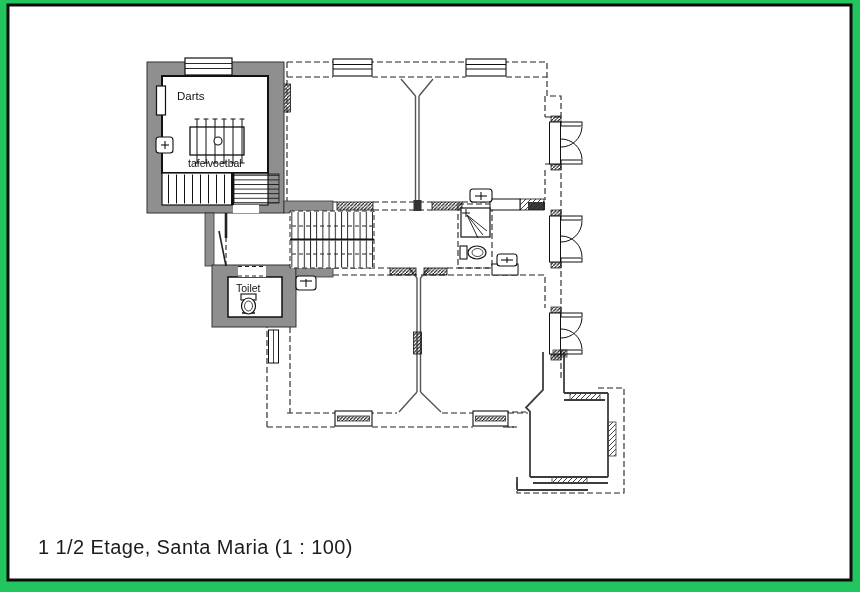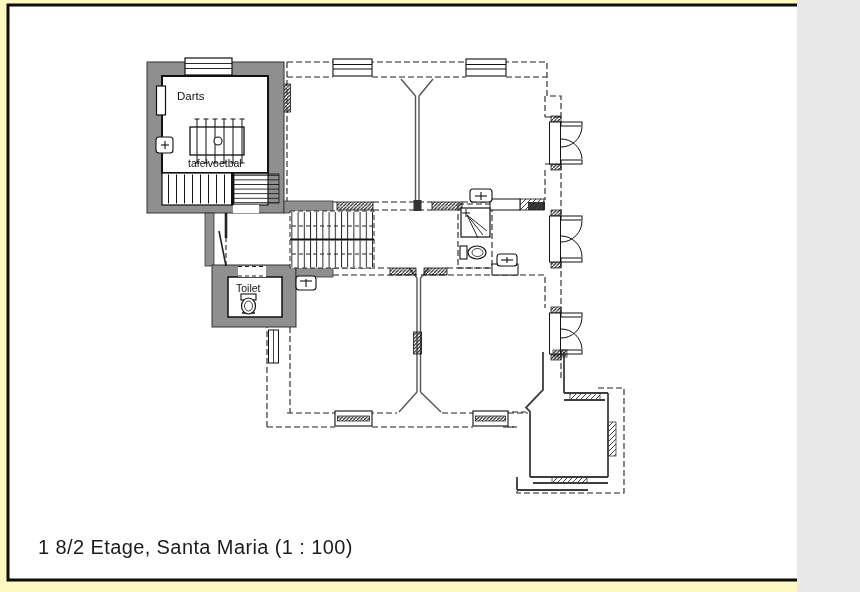--- a/index.html
+++ b/index.html
@@ -1,17 +1,17 @@
 <!DOCTYPE html>
 <html><head>
 <meta charset="utf-8">
 <style>
   html,body{margin:0;padding:0;background:#e8e8e8;}
   .page{
-    width:797px;height:592px;position:relative;background:#fef9c3;
+    width:860px;height:592px;position:relative;background:#22c55e;
     font-family:"Liberation Sans", sans-serif;overflow:hidden;text-align:center;
   }
   .page svg{position:absolute;left:0;top:0;}
   .caption{
     position:absolute;left:38px;top:536px;font-size:20px;color:#1c1c1c;
     letter-spacing:.4px;font-family:"Liberation Sans", sans-serif;
   }
   text{font-family:"Liberation Sans", sans-serif;fill:#111;}
   .lbl-room{font-size:11.5px;}
   .lbl-small{font-size:10.5px;}
@@ -243,14 +243,14 @@
     <path d="M608,393 V477"></path>
     <path d="M530,477 H608 M533,483 H608"></path>
     <path d="M517,477 V490 M517,490 H588"></path>
     <rect x="553" y="350" width="14" height="7" fill="url(#hatchD)" stroke-width="0.8"></rect>
     <rect x="570" y="393" width="30" height="7" fill="url(#hatch)" stroke-width="0.8"></rect>
     <rect x="608" y="422" width="8" height="34" fill="url(#hatch)" stroke-width="0.8"></rect>
     <rect x="552" y="477" width="35" height="6" fill="url(#hatch)" stroke-width="0.8"></rect>
   </g>
 </svg>
 
-<div class="caption">1 8/2 Etage, Santa Maria (1 : 100)</div>
+<div class="caption">1 1/2 Etage, Santa Maria (1 : 100)</div>
 </div>
 
 </body></html>

